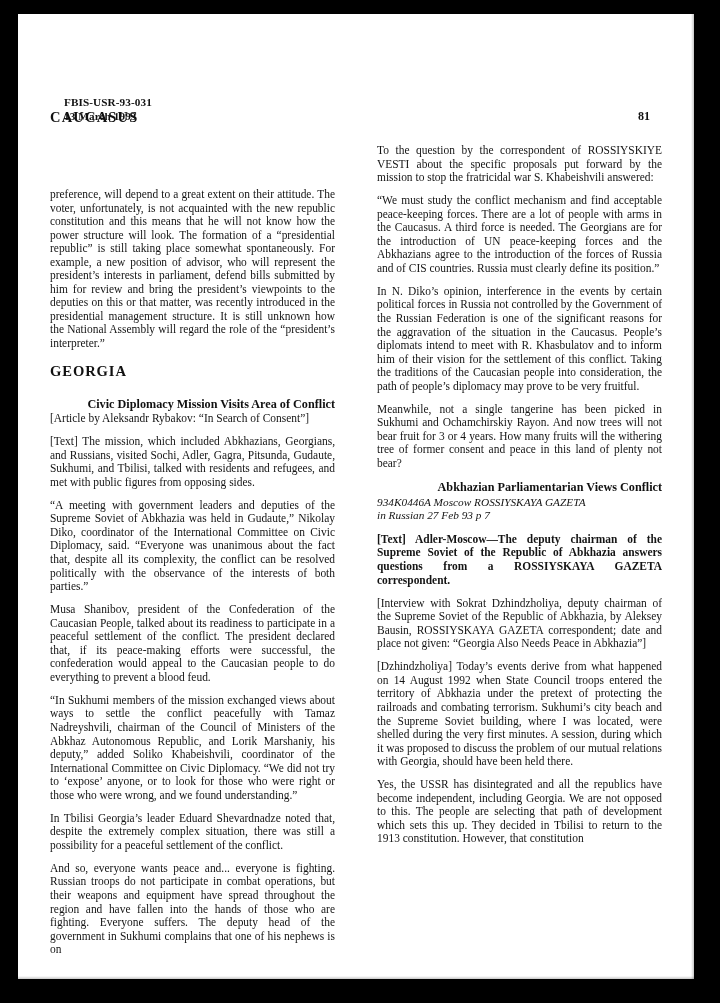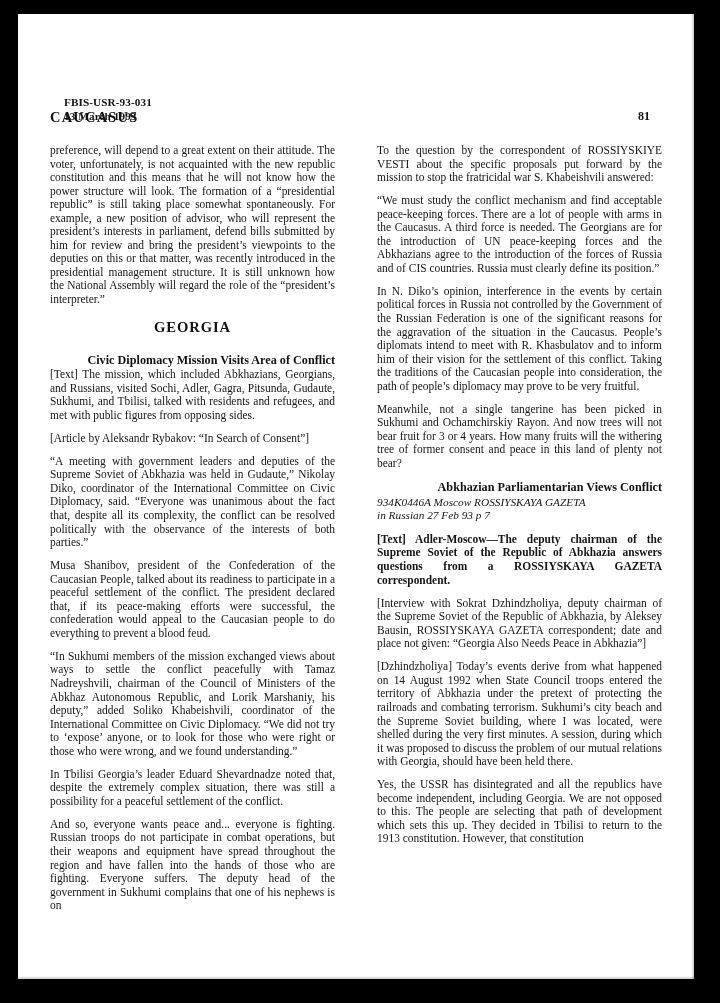--- a/index.html
+++ b/index.html
@@ -73,37 +73,36 @@
     width: 612px;
     height: 790px;
   }
   .col {
     position: absolute;
     top: 0;
     width: 285px;
     height: 790px;
     overflow: hidden;
   }
-  .col-left  { left: 0px; }
+  .col-left  { left: 0px; margin-top: 44px; }
   .col-right { left: 327px; }
 
   p.para {
     margin: 0 0 9.5px 0;
     font-size: 11.45px;
     line-height: 13.55px;
     text-align: justify;
     text-justify: inter-word;
     color: #141414;
     hyphens: none;
   }
   p.para.last { margin-bottom: 0; }
 
   h2.section-title {
     margin: 12px 0 17px 0;
-    text-align: center;
     font-size: 14.6px;
     font-weight: bold;
     letter-spacing: 0.9px;
     color: #111;
   }
   h3.art-title {
     margin: 0 0 1px 0;
     font-size: 12.2px;
     font-weight: bold;
     line-height: 14.5px;
@@ -152,23 +151,23 @@
     <div class="columns">
 
       <div class="col col-left">
 
         <p class="para">preference, will depend to a great extent on their attitude. The voter, unfortunately, is not acquainted with the new republic constitution and this means that he will not know how the power structure will look. The formation of a “presidential republic” is still taking place somewhat spontaneously. For example, a new position of advisor, who will represent the president’s interests in parliament, defend bills submitted by him for review and bring the president’s viewpoints to the deputies on this or that matter, was recently introduced in the presidential management structure. It is still unknown how the National Assembly will regard the role of the “president’s interpreter.”</p>
 
         <h2 class="section-title">GEORGIA</h2>
 
         <h3 class="art-title">Civic Diplomacy Mission Visits Area of Conflict</h3>
 
+        <p class="para">[Article by Aleksandr Rybakov: “In Search of Consent”]</p>
+
         <p class="para">[Text] The mission, which included Abkhazians, Georgians, and Russians, visited Sochi, Adler, Gagra, Pitsunda, Gudaute, Sukhumi, and Tbilisi, talked with residents and refugees, and met with public figures from opposing sides.</p>
-
-        <p class="para">[Article by Aleksandr Rybakov: “In Search of Consent”]</p>
         <p class="para">“A meeting with government leaders and deputies of the Supreme Soviet of Abkhazia was held in Gudaute,” Nikolay Diko, coordinator of the International Committee on Civic Diplomacy, said. “Everyone was unanimous about the fact that, despite all its complexity, the conflict can be resolved politically with the observance of the interests of both parties.”</p>
         <p class="para">Musa Shanibov, president of the Confederation of the Caucasian People, talked about its readiness to participate in a peaceful settlement of the conflict. The president declared that, if its peace-making efforts were successful, the confederation would appeal to the Caucasian people to do everything to prevent a blood feud.</p>
         <p class="para">“In Sukhumi members of the mission exchanged views about ways to settle the conflict peacefully with Tamaz Nadreyshvili, chairman of the Council of Ministers of the Abkhaz Autonomous Republic, and Lorik Marshaniy, his deputy,” added Soliko Khabeishvili, coordinator of the International Committee on Civic Diplomacy. “We did not try to ‘expose’ anyone, or to look for those who were right or those who were wrong, and we found understanding.”</p>
         <p class="para">In Tbilisi Georgia’s leader Eduard Shevardnadze noted that, despite the extremely complex situation, there was still a possibility for a peaceful settlement of the conflict.</p>
         <p class="para last">And so, everyone wants peace and... everyone is fighting. Russian troops do not participate in combat operations, but their weapons and equipment have spread throughout the region and have fallen into the hands of those who are fighting. Everyone suffers. The deputy head of the government in Sukhumi complains that one of his nephews is on</p>
 
       </div>
 
       <div class="col col-right">
 

